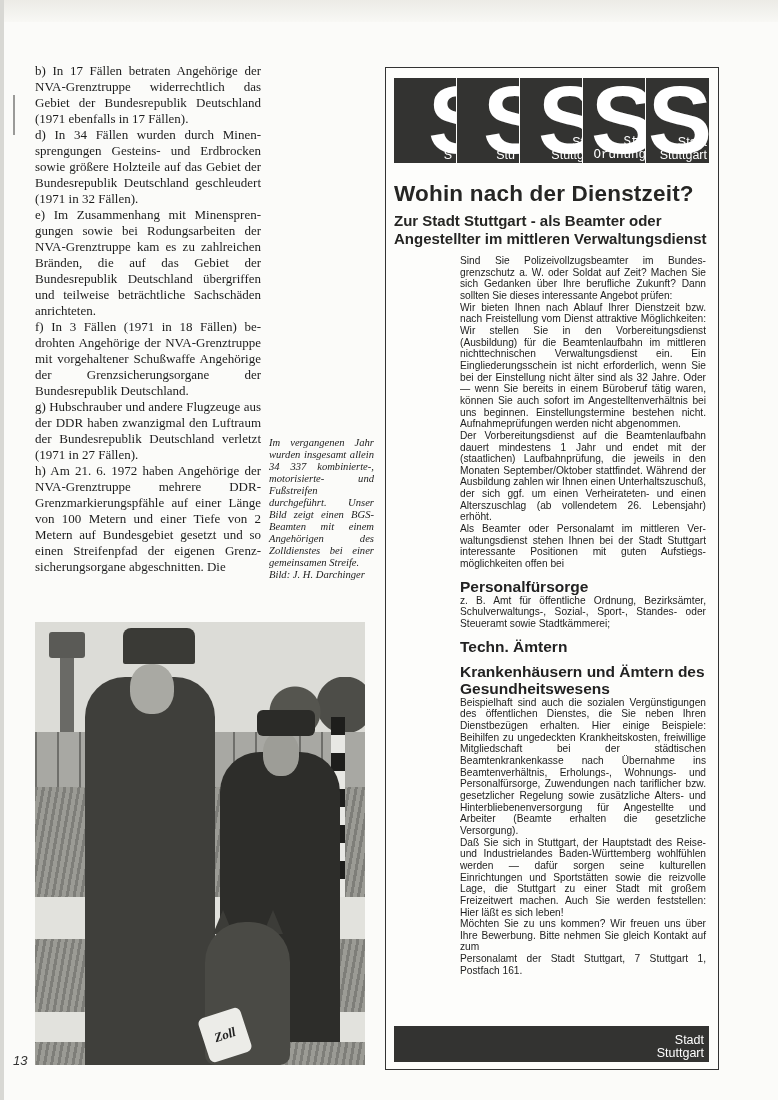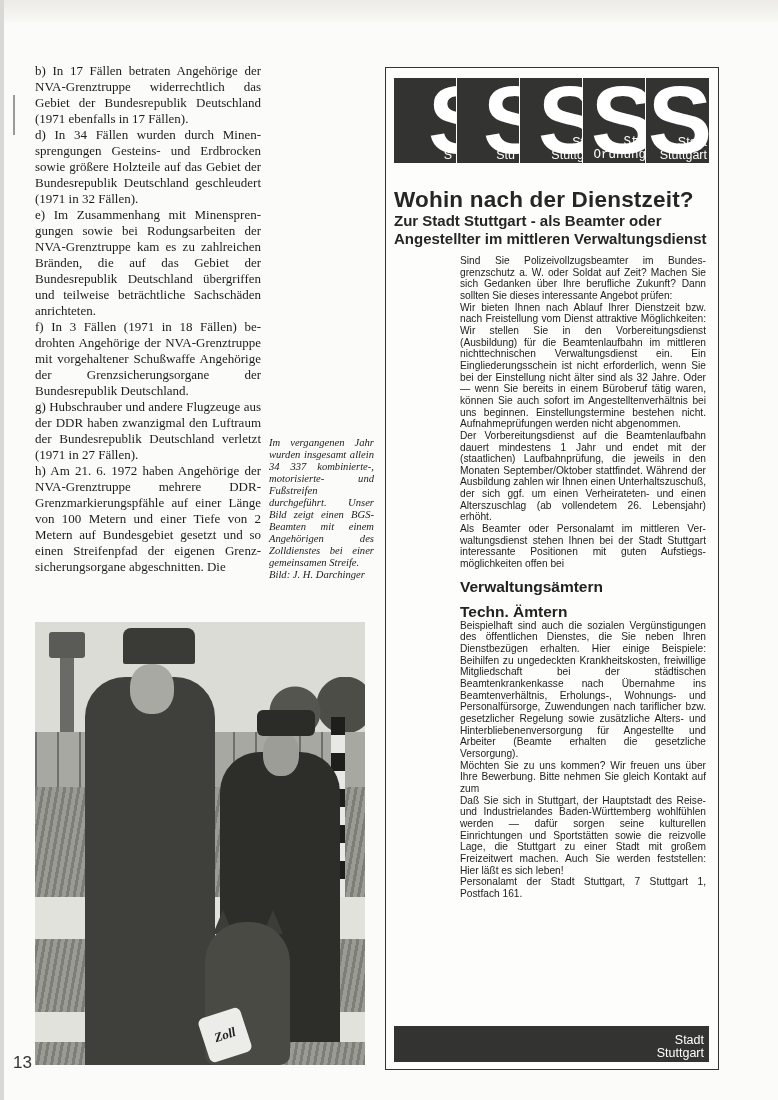--- a/index.html
+++ b/index.html
@@ -48,37 +48,37 @@
     .photo .dog { position: absolute; left: 170px; top: 300px; width: 85px; height: 143px; background: #4a4a45; border-radius: 40px 40px 10px 10px; }
     .photo .dog-ear-l { position: absolute; left: 178px; top: 288px; width: 0; height: 0;
       border-left: 10px solid transparent; border-right: 10px solid transparent; border-bottom: 24px solid #3c3c38; }
     .photo .dog-ear-r { position: absolute; left: 228px; top: 288px; width: 0; height: 0;
       border-left: 10px solid transparent; border-right: 10px solid transparent; border-bottom: 24px solid #3c3c38; }
     .photo .dog-vest { position: absolute; left: 168px; top: 390px; width: 44px; height: 46px; background: #ecece8;
       transform: rotate(-18deg); border-radius: 6px; font-family: "Liberation Serif", serif; font-style: italic;
       font-weight: bold; font-size: 13px; color: #222; text-align: center; line-height: 46px; }
 
     .page-number { position: absolute; left: 13px; top: 1053px; font-family: "Liberation Sans", sans-serif;
-      font-size: 17px; color: #333; }
+      font-size: 13px; color: #333; font-style: italic; }
 
     
     .ad { position: absolute; left: 385px; top: 67px; width: 334px; height: 1003px;
       border: 1.5px solid #333; background: #fdfdfb; font-family: "Liberation Sans", sans-serif; }
     .logo-strip { position: absolute; left: 8px; top: 10px; width: 315px; height: 85px; display: flex; }
     .logo-panel { position: relative; flex: 0 0 63px; height: 85px; background: #333331; overflow: hidden;
       border-right: 1px solid #fdfdfb; }
     .logo-panel:last-child { border-right: none; }
     .logo-s { position: absolute; font-family: "Liberation Sans", sans-serif; font-weight: bold;
       color: #fff; font-size: 96px; line-height: 1; top: -6px; }
     .logo-text { position: absolute; bottom: 2px; right: 4px; color: #fff; font-size: 12.5px; line-height: 12.5px;
       text-align: right; white-space: nowrap; }
     .logo-text span { display: block; }
 
     .ad-title { position: absolute; left: 8px; top: 113px; width: 320px; font-weight: bold; font-size: 22.5px;
-      color: #262624; letter-spacing: 0.2px; white-space: nowrap; margin-top: 6px; }
+      color: #262624; letter-spacing: 0.2px; white-space: nowrap; }
     .ad-subtitle { position: absolute; left: 8px; top: 144px; width: 322px; font-weight: bold; font-size: 15px;
       line-height: 18px; color: #262624; }
     .ad-body { position: absolute; left: 74px; top: 187px; width: 246px; font-size: 10.2px; line-height: 11.65px;
       text-align: justify; color: #222; }
     .ad-body p { margin: 0; }
     .ad-section-head { font-weight: bold; font-size: 15.5px; line-height: 17px; margin-top: 8px; color: #222; text-align: left; }
     .ad-section-text { margin: 0; }
     .ad-contact { font-weight: normal; margin-top: 5px; }
 
     .bottom-strip { position: absolute; left: 8px; top: 958px; width: 315px; height: 36px; background: #333331; }
@@ -171,28 +171,30 @@
 
   <div class="ad-title">Wohin nach der Dienstzeit?</div>
   <div class="ad-subtitle">Zur Stadt Stuttgart - als Beamter oder Angestellter im mittleren Verwaltungsdienst</div>
 
   <div class="ad-body">
     <p>Sind Sie Polizeivollzugsbeamter im Bundes­grenzschutz a. W. oder Soldat auf Zeit? Machen Sie sich Gedanken über Ihre berufliche Zukunft? Dann sollten Sie dieses interessante Angebot prüfen:</p>
     <p>Wir bieten Ihnen nach Ablauf Ihrer Dienstzeit bzw. nach Freistellung vom Dienst attraktive Möglichkeiten: Wir stellen Sie in den Vorbe­reitungsdienst (Ausbildung) für die Beamten­laufbahn im mittleren nichttechnischen Verwal­tungsdienst ein. Ein Eingliederungsschein ist nicht erforderlich, wenn Sie bei der Einstellung nicht älter sind als 32 Jahre. Oder — wenn Sie bereits in einem Büroberuf tätig waren, können Sie auch sofort im Angestelltenverhältnis bei uns beginnen. Einstellungstermine bestehen nicht. Aufnahmeprüfungen werden nicht abge­nommen.</p>
     <p>Der Vorbereitungsdienst auf die Beamtenlauf­bahn dauert mindestens 1 Jahr und endet mit der (staatlichen) Laufbahnprüfung, die jeweils in den Monaten September/Oktober stattfindet. Während der Ausbildung zahlen wir Ihnen einen Unterhaltszuschuß, der sich ggf. um einen Ver­heirateten- und einen Alterszuschlag (ab voll­endetem 26. Lebensjahr) erhöht.</p>
     <p>Als Beamter oder Personalamt im mittleren Ver­waltungsdienst stehen Ihnen bei der Stadt Stutt­gart interessante Positionen mit guten Aufstiegs­möglichkeiten offen bei</p>
 
-    <div class="ad-section-head">Verwaltungsämtern</div>
+    <div class="ad-section-head">Personalfürsorge</div>
+    <p class="ad-section-text">z. B. Amt für öffentliche Ordnung, Bezirksämter, Schulverwaltungs-, Sozial-, Sport-, Standes- oder Steueramt sowie Stadtkämmerei;</p>
 
     <div class="ad-section-head">Techn. Ämtern</div>
 
+    <div class="ad-section-head">Krankenhäusern und Ämtern des Gesundheitswesens</div>
     <p class="ad-section-text">Beispielhaft sind auch die sozialen Vergünsti­gungen des öffentlichen Dienstes, die Sie ne­ben Ihren Dienstbezügen erhalten. Hier einige Beispiele: Beihilfen zu ungedeckten Krankheits­kosten, freiwillige Mitgliedschaft bei der städti­schen Beamtenkrankenkasse nach Übernahme ins Beamtenverhältnis, Erholungs-, Wohnungs- und Personalfürsorge, Zuwendungen nach tarif­licher bzw. gesetzlicher Regelung sowie zusätz­liche Alters- und Hinterbliebenenversorgung für Angestellte und Arbeiter (Beamte erhalten die gesetzliche Versorgung).</p>
 
+    <p>Daß Sie sich in Stuttgart, der Hauptstadt des Reise- und Industrielandes Baden-Württemberg wohlfühlen werden — dafür sorgen seine kultu­rellen Einrichtungen und Sportstätten sowie die reizvolle Lage, die Stuttgart zu einer Stadt mit großem Freizeitwert machen. Auch Sie werden feststellen: Hier läßt es sich leben!</p>
     <p>Möchten Sie zu uns kommen? Wir freuen uns über Ihre Bewerbung. Bitte nehmen Sie gleich Kontakt auf zum</p>
-    <p>Daß Sie sich in Stuttgart, der Hauptstadt des Reise- und Industrielandes Baden-Württemberg wohlfühlen werden — dafür sorgen seine kultu­rellen Einrichtungen und Sportstätten sowie die reizvolle Lage, die Stuttgart zu einer Stadt mit großem Freizeitwert machen. Auch Sie werden feststellen: Hier läßt es sich leben!</p>
     <p class="ad-contact">Personalamt der Stadt Stuttgart, 7 Stuttgart 1, Postfach 161.</p>
   </div>
 
   <div class="bottom-strip">
     <div class="logo-text">
       <span>Stadt</span>
       <span>Stuttgart</span>
     </div>
   </div>
 </div>

